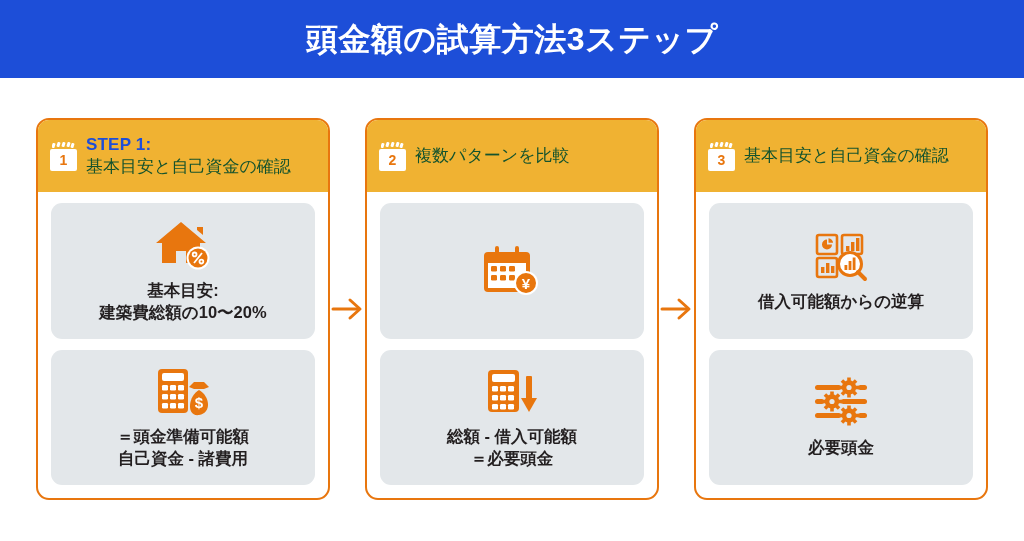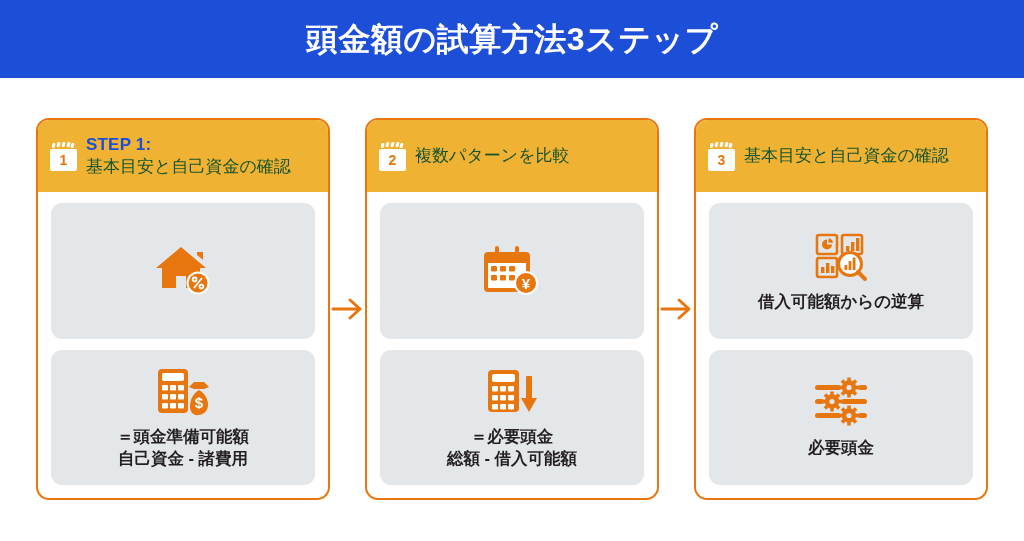--- a/index.html
+++ b/index.html
@@ -220,20 +220,24 @@
               </g>
               <circle cx="45" cy="40" r="11.5" fill="#ffffff"></circle>
               <circle cx="45" cy="40" r="9.5" fill="#E8760E"></circle>
               <g stroke="#ffffff" stroke-width="1.8" fill="none">
                 <line x1="41" y1="45" x2="49" y2="35"></line>
                 <circle cx="41.6" cy="36.4" r="1.9"></circle>
                 <circle cx="48.4" cy="43.6" r="1.9"></circle>
               </g>
             </svg>
           </div>
+          <div class="tile-text">
+            <span>基本目安:</span>
+            <span>建築費総額の10〜20%</span>
+          </div>
         </div>
 
         <div class="tile">
           <div class="tile-icon">
             <svg width="60" height="54" viewBox="0 0 60 54">
               <g fill="#E8760E">
                 <rect x="5" y="5" width="30" height="44" rx="4"></rect>
               </g>
               <rect x="9" y="9" width="22" height="8" rx="2" fill="#ffffff"></rect>
               <g fill="#ffffff">
@@ -330,22 +334,22 @@
                 <rect x="18" y="40" width="6" height="5.5" rx="1.3"></rect>
                 <rect x="26" y="40" width="6" height="5.5" rx="1.3"></rect>
               </g>
               <g fill="#E8760E">
                 <rect x="44" y="12" width="6" height="26" rx="1"></rect>
                 <polygon points="39,34 55,34 47,48"></polygon>
               </g>
             </svg>
           </div>
           <div class="tile-text">
+            <span>総額 - 借入可能額</span>
             <span>＝必要頭金</span>
-            <span>総額 - 借入可能額</span>
           </div>
         </div>
 
       </div>
     </div>
 
     <div class="arrow">
       <svg width="34" height="26" viewBox="0 0 34 26">
         <g stroke="#E8760E" stroke-width="3" fill="none" stroke-linecap="round" stroke-linejoin="round">
           <line x1="2" y1="13" x2="26" y2="13"></line>

